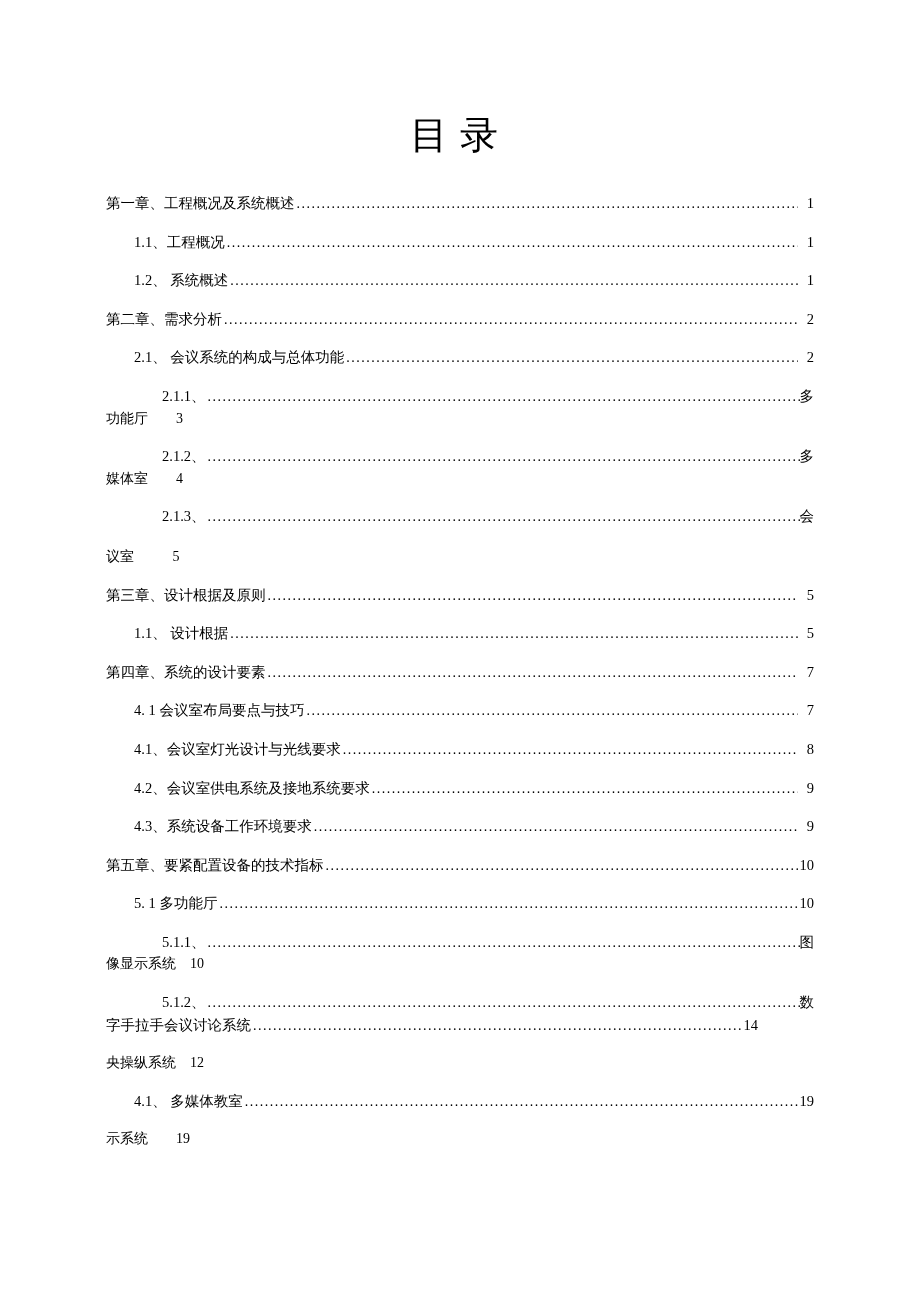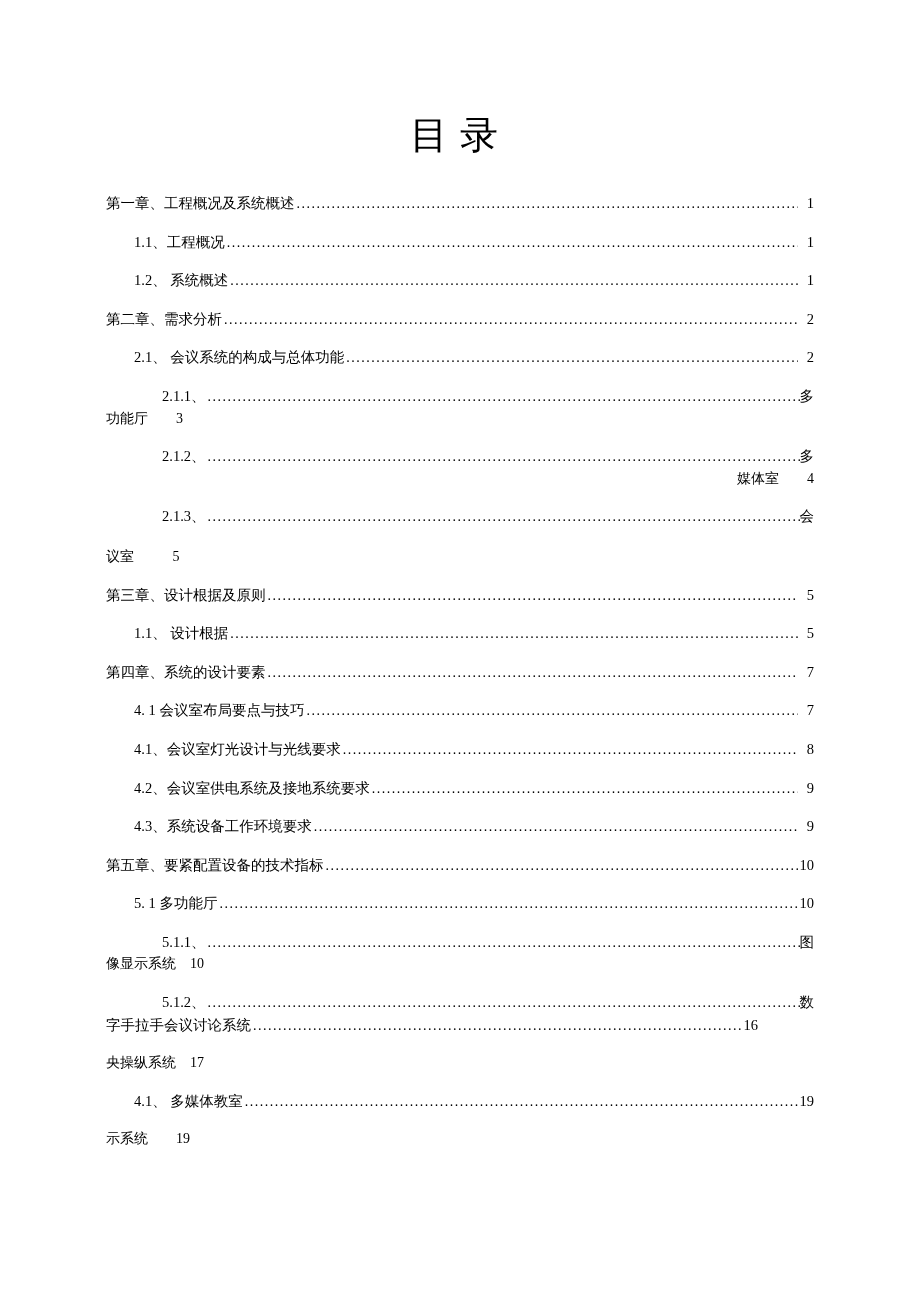--- a/index.html
+++ b/index.html
@@ -125,21 +125,21 @@
       <span class="wrap-seg">3</span>
     </div>
   </div>
 
   <div class="toc-entry lvl-3">
     <div class="row">
       <span class="label-part">2.1.2、</span>
       <span class="dots"></span>
       <span class="tail">多</span>
     </div>
-    <div class="wrap-line" style="margin-left:-56px;justify-content:flex-end;">
+    <div class="wrap-line" style="margin-left:-56px;">
       <span class="wrap-seg">媒体室</span>
       <span class="wrap-seg">        </span>
       <span class="wrap-seg">4</span>
     </div>
   </div>
 
   <div class="toc-entry lvl-3">
     <div class="row">
       <span class="label-part">2.1.3、</span>
       <span class="dots"></span>
@@ -233,29 +233,29 @@
 
   <div class="toc-entry lvl-3">
     <div class="row">
       <span class="label-part">5.1.2、</span>
       <span class="dots"></span>
       <span class="tail">数</span>
     </div>
     <div class="row" style="margin-left:-56px; margin-top:2px;">
       <span class="label-part">字手拉手会议讨论系统</span>
       <span class="dots"></span>
-      <span class="pagenum">16</span>
+      <span class="pagenum">14</span>
     </div>
   </div>
 
   <div class="toc-entry lvl-3">
     <div class="wrap-line" style="margin-left:-56px;align-items:center;">
       <span class="wrap-seg">央操纵系统</span>
       <span class="wrap-seg">    </span>
-      <span class="wrap-seg">17</span>
+      <span class="wrap-seg">12</span>
     </div>
   </div>
 
   <div class="toc-entry lvl-2">
     <div class="row">
       <span class="label-part">4.1、 多媒体教室</span>
       <span class="dots"></span>
       <span class="pagenum">19</span>
     </div>
   </div>

